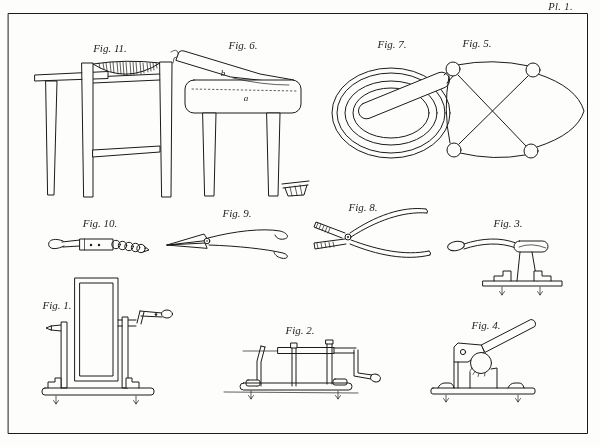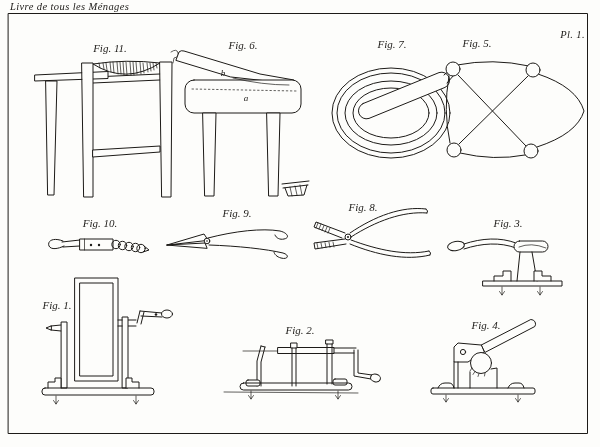--- a/index.html
+++ b/index.html
@@ -1,38 +1,37 @@
 <!DOCTYPE html>
 <html style="--ink: #1d1b18; --paper: #fdfdfb;"><head>
 <meta charset="utf-8">
 <style>
   :root { --ink:#1d1b18; --paper:#fdfdfb; }
   html,body { margin:0; padding:0; }
   body { width:600px; height:447px; background:var(--paper); font-family:"Liberation Serif", serif; }
   .page { position:relative; width:600px; height:447px; background:var(--paper); overflow:hidden; }
   .hdr { position:absolute; top:1px; font-style:italic; font-size:10.5px; color:var(--ink); letter-spacing:.4px; white-space:nowrap; }
   .hdr-left  { left:10px; }
-  .hdr-right { right:15px;margin-top:28px; }
+  .hdr-right { right:27px; }
   svg.plate { position:absolute; left:0; top:0; color:var(--ink); }
   svg.plate path, svg.plate rect, svg.plate circle, svg.plate ellipse, svg.plate line, svg.plate polyline {
     stroke:currentColor; stroke-width:1; fill:none; stroke-linecap:round; stroke-linejoin:round;
   }
   svg.plate .fillp { fill:var(--paper); }
   svg.plate .dot   { fill:currentColor; stroke:none; }
   svg.plate .thin  { stroke-width:.7; }
   svg.plate text { stroke:none; fill:currentColor; font-family:"Liberation Serif", serif;
                    font-style:italic; font-size:11px; text-anchor:middle; }
   svg.plate text.sm { font-size:9px; }
 </style>
 </head>
 <body>
 
 <div class="page">
 
-  <div class="hdr hdr-left">Livre de tous les Ménages</div>
   <div class="hdr hdr-right">Pl. 1.</div>
 
   <svg class="plate" width="600" height="447" viewBox="0 0 600 447">
 
     <rect x="8.5" y="13.5" width="579" height="420"></rect>
 
     <g>
       <text x="110" y="52">Fig. 11.</text>
       <path class="thin" d="M171,52 q6,-4 7,1 q1,4 -4,5 l-1,5"></path>
 

